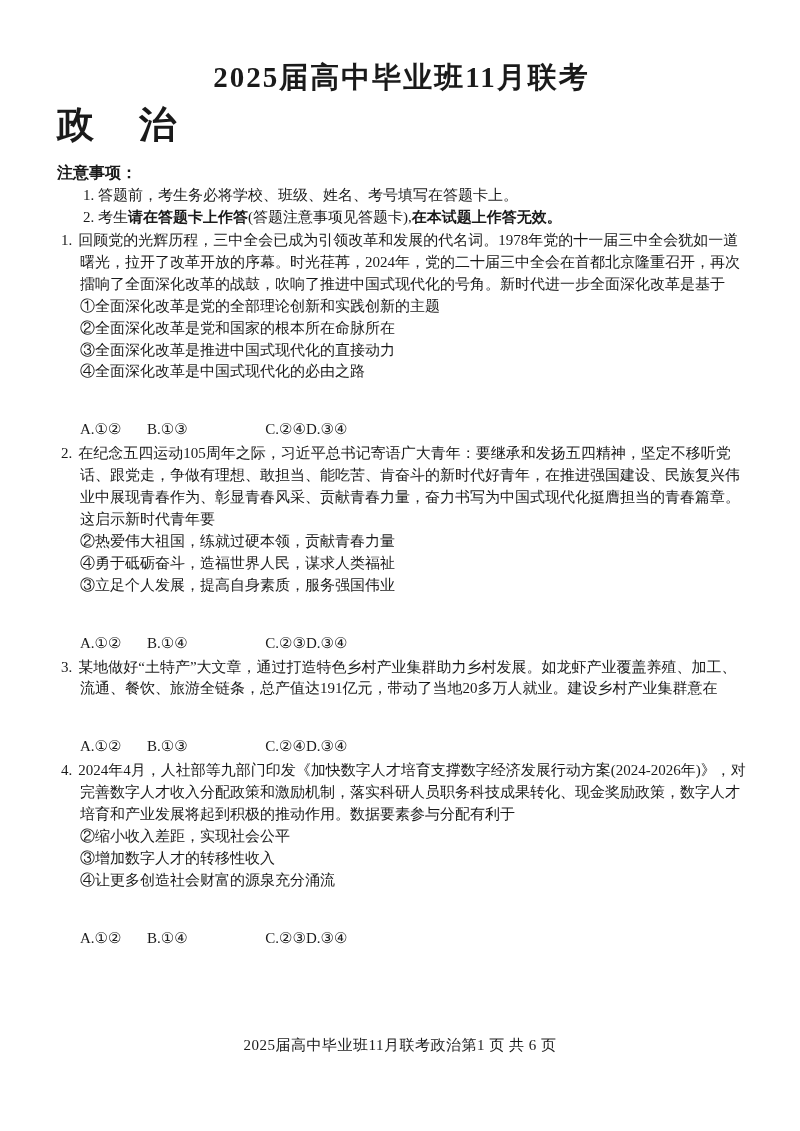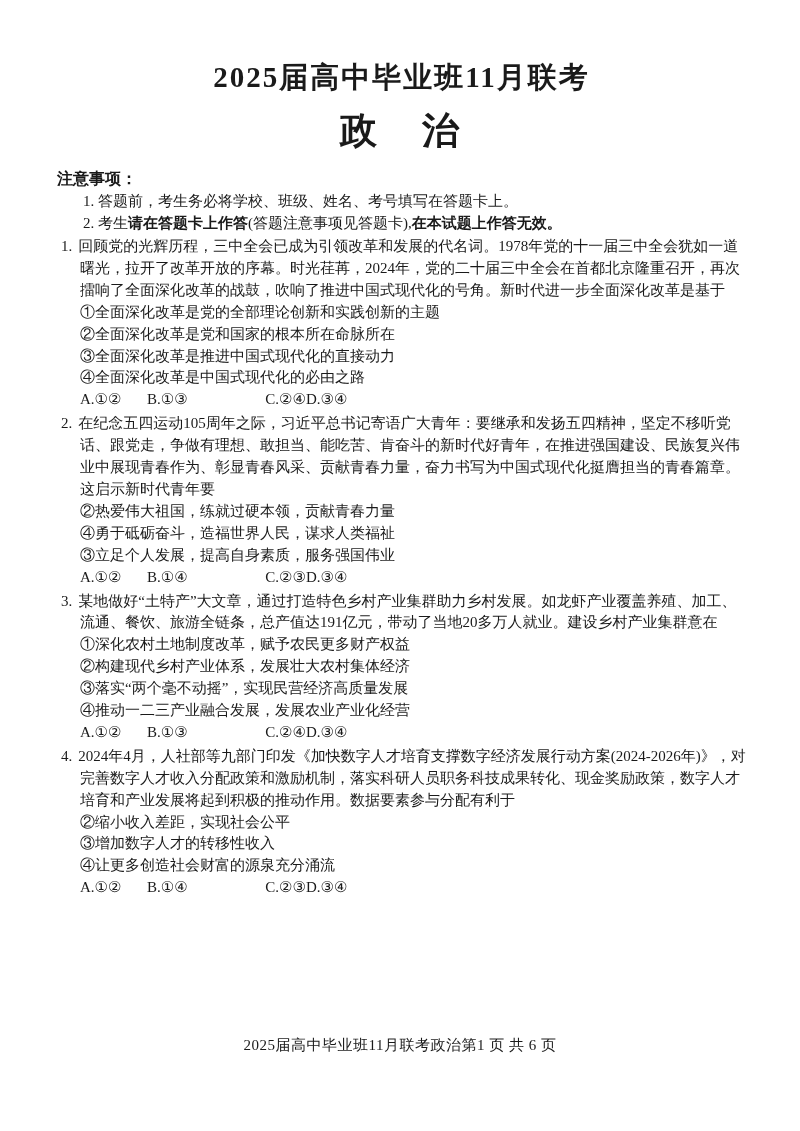--- a/index.html
+++ b/index.html
@@ -16,25 +16,24 @@
   .page { padding: 56px 54px 0 57px; }
 
   .title {
     text-align: center;
     font-size: 29px;
     font-weight: bold;
     line-height: 42px;
     letter-spacing: 2px;
   }
   .subject {
-    text-align: center;
     font-size: 37px;
     font-weight: bold;
     line-height: 50px;
-    margin-top: 8px;
+    margin-top: 2px;
     letter-spacing: 4px;
   }
 
   .notice-header {
     font-size: 16px;
     font-weight: bold;
     line-height: 22px;
     margin-top: 12px;
   }
   .notice-item {
@@ -58,21 +57,21 @@
     margin-top: 2px;
     margin-left: 4px;
     font-size: 15px;
     line-height: 21.9px;
   }
   .q-stem { padding-left: 19px; text-indent: -19px; }
   .q-num { margin-right: 6px; }
   .statement { padding-left: 19px; }
   .q-choices { padding-left: 19px; }
   .choice { display: inline-block; }
-  .choice:nth-child(1) { width: 67px; }
+  .choice:nth-child(1) { width: 67px; margin-top: 36px; }
   .choice:nth-child(2) { width: 85px; }
   .choice:nth-child(3) { width: 74px; text-align: right; }
 
   .footer {
     position: absolute;
     left: 0;
     right: 0;
     top: 1036px;
     text-align: center;
     font-size: 15px;
@@ -109,26 +108,20 @@
     <div class="q-statements">
           <div class="statement">②热爱伟大祖国，练就过硬本领，贡献青春力量</div>
           <div class="statement">④勇于砥砺奋斗，造福世界人民，谋求人类福祉</div>
           <div class="statement">③立足个人发展，提高自身素质，服务强国伟业</div>
         </div>
     <div class="q-choices"><span class="choice">A.①②</span><span class="choice">B.①④</span><span class="choice">C.②③</span><span class="choice">D.③④</span></div>
   </div>
 
   <div class="question">
     <div class="q-stem"><span class="q-num">3.</span><span class="q-text">某地做好“土特产”大文章，通过打造特色乡村产业集群助力乡村发展。如龙虾产业覆盖养殖、加工、流通、餐饮、旅游全链条，总产值达191亿元，带动了当地20多万人就业。建设乡村产业集群意在</span></div>
-    <div class="q-statements">
-          <div class="statement">①深化农村土地制度改革，赋予农民更多财产权益</div>
-          <div class="statement">②构建现代乡村产业体系，发展壮大农村集体经济</div>
-          <div class="statement">③落实“两个毫不动摇”，实现民营经济高质量发展</div>
-          <div class="statement">④推动一二三产业融合发展，发展农业产业化经营</div>
-        </div>
     <div class="q-choices"><span class="choice">A.①②</span><span class="choice">B.①③</span><span class="choice">C.②④</span><span class="choice">D.③④</span></div>
   </div>
 
   <div class="question">
     <div class="q-stem"><span class="q-num">4.</span><span class="q-text">2024年4月，人社部等九部门印发《加快数字人才培育支撑数字经济发展行动方案(2024-2026年)》，对完善数字人才收入分配政策和激励机制，落实科研人员职务科技成果转化、现金奖励政策，数字人才培育和产业发展将起到积极的推动作用。数据要素参与分配有利于</span></div>
     <div class="q-statements">
           <div class="statement">②缩小收入差距，实现社会公平</div>
           <div class="statement">③增加数字人才的转移性收入</div>
           <div class="statement">④让更多创造社会财富的源泉充分涌流</div>
         </div>

